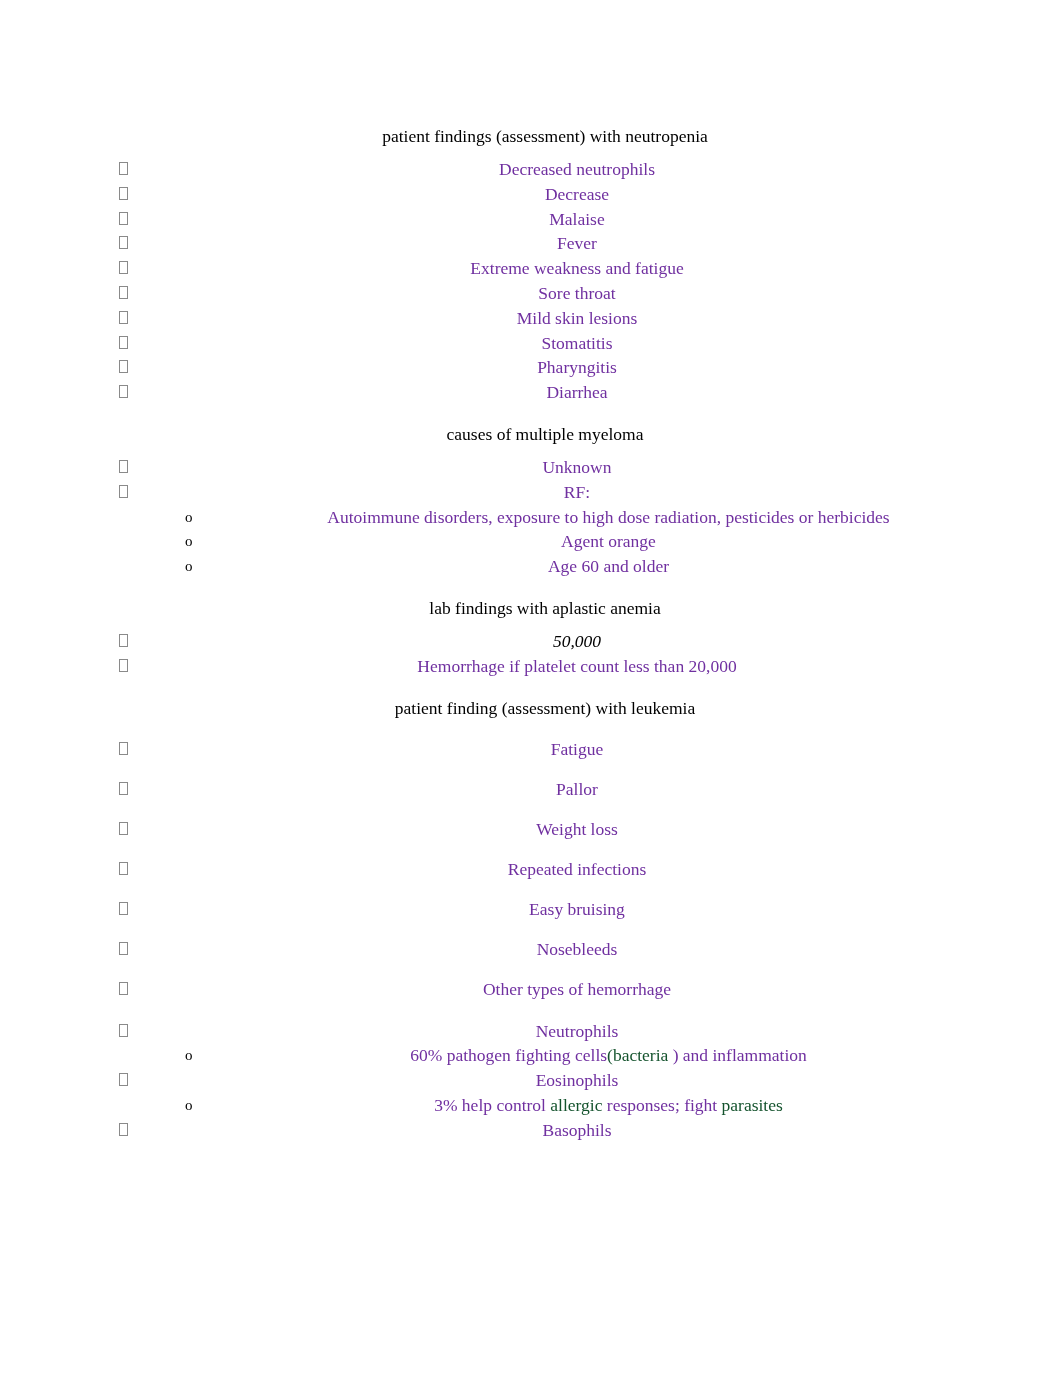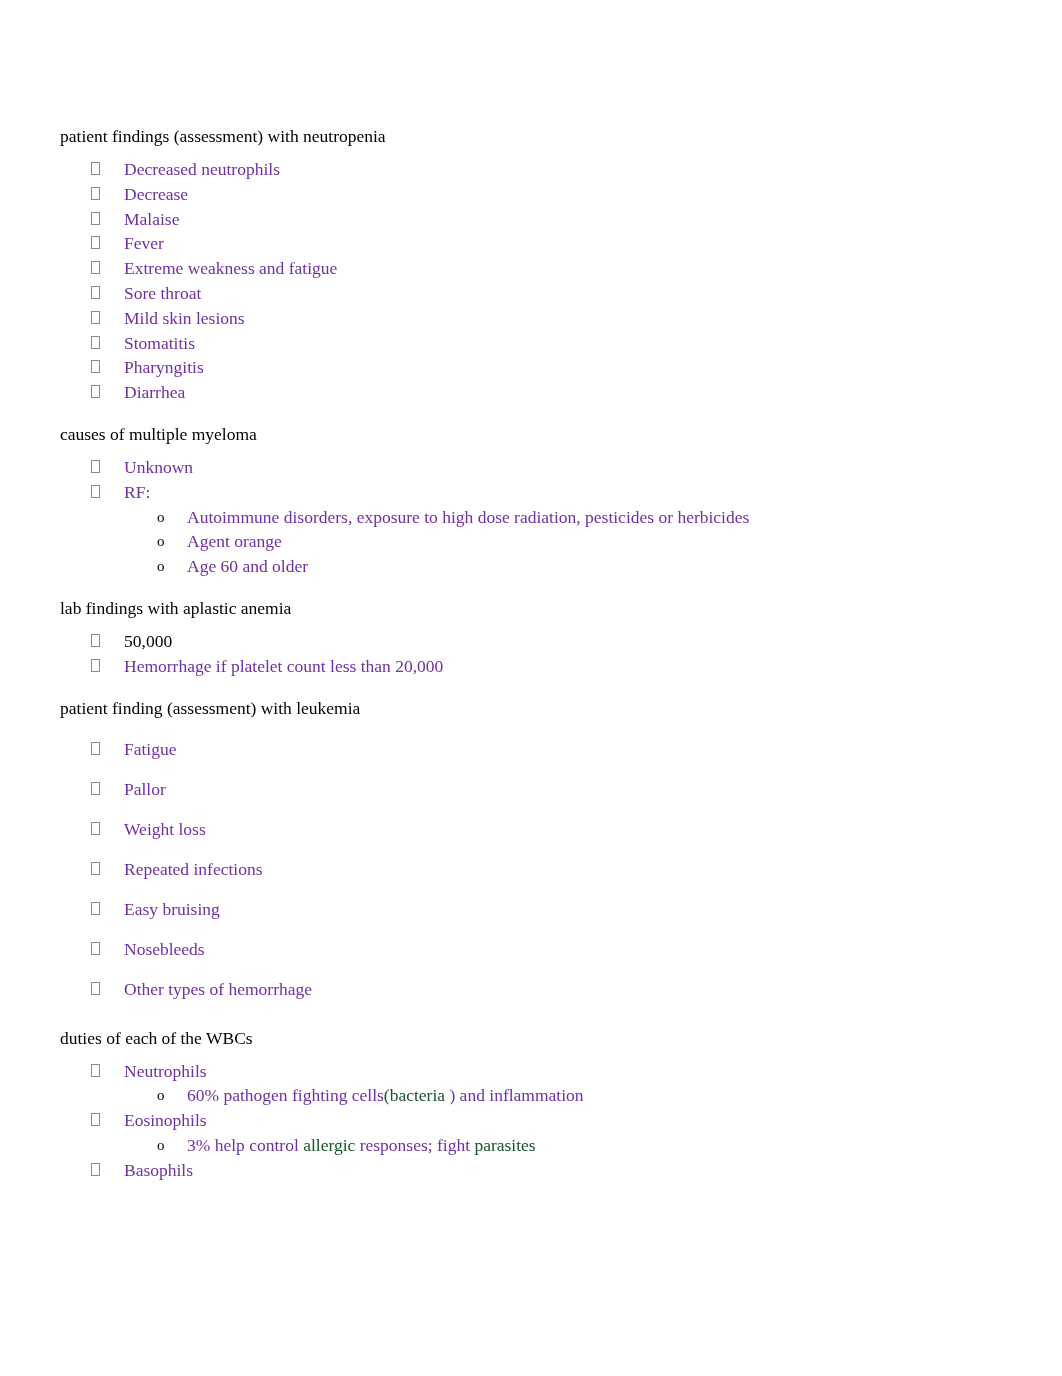--- a/index.html
+++ b/index.html
@@ -18,22 +18,23 @@
   .page {
     position: relative;
     width: 1062px;
     height: 1376px;
     padding: 126px 0 0 0;
     box-sizing: border-box;
     overflow: hidden;
   }
 
   .doc-body {
-    padding-left: 60px;
+    padding-left: 88px;
     padding-right: 60px;
+    text-align: center;
   }
 
   
   .heading {
     font-size: 17.5px;
     line-height: 21px;
     color: #000000;
     margin: 0;
     padding: 0;
   }
@@ -80,20 +81,21 @@
   li.item.loose {
     line-height: 40px;
   }
   li.item.loose > .marker {
     transform: translateY(13px);
   }
 
   
   li.item.plain {
     color: #000000;
+    font-style: italic;
   }
 
   
   li.sub {
     position: relative;
     font-size: 17.5px;
     line-height: 24.8px;
     color: #7030A0;
     padding-left: 127px;  
     margin: 0;
@@ -169,21 +171,20 @@
     <ul class="lvl1">
       <li class="item loose"><span class="marker"></span><span>Fatigue</span></li>
       <li class="item loose"><span class="marker"></span><span>Pallor</span></li>
       <li class="item loose"><span class="marker"></span><span>Weight loss</span></li>
       <li class="item loose"><span class="marker"></span><span>Repeated infections</span></li>
       <li class="item loose"><span class="marker"></span><span>Easy bruising</span></li>
       <li class="item loose"><span class="marker"></span><span>Nosebleeds</span></li>
       <li class="item loose"><span class="marker"></span><span>Other types of hemorrhage</span></li>
     </ul>
 
-    <p class="heading gap">duties of each of the WBCs</p>
     <ul class="lvl1">
       <li class="item"><span class="marker"></span><span>Neutrophils</span></li>
       <ul class="lvl2">
         <li class="sub"><span class="marker-o">o</span><span>60% pathogen fighting cells</span><span class="hl"><span>(bacteria </span></span><span>) and inflammation</span></li>
       </ul>
       <li class="item"><span class="marker"></span><span>Eosinophils</span></li>
       <ul class="lvl2">
         <li class="sub"><span class="marker-o">o</span><span>3% help control </span><span class="hl"><span>allergic</span></span><span> responses; fight</span><span class="hl"><span> parasites</span></span></li>
       </ul>
       <li class="item"><span class="marker"></span><span>Basophils</span></li>

